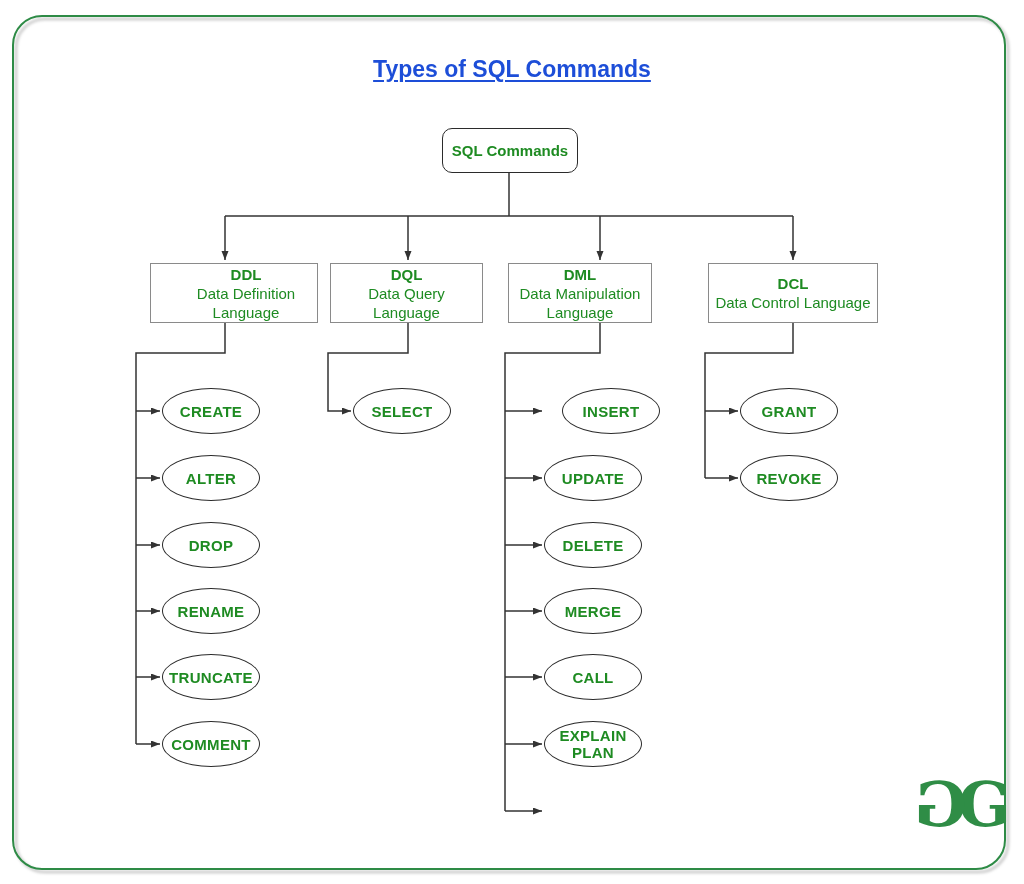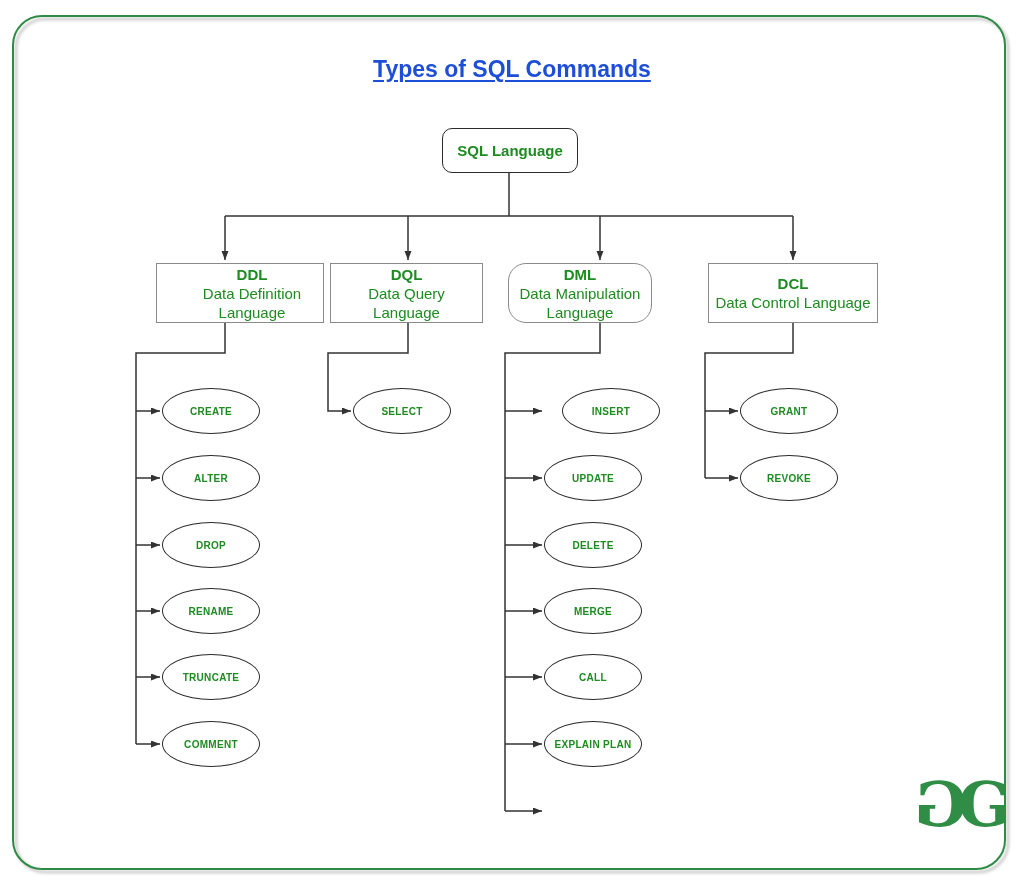--- a/index.html
+++ b/index.html
@@ -30,21 +30,21 @@
     border:1.3px solid #8a8a8a;background:#fff;
     display:flex;flex-direction:column;align-items:center;justify-content:center;
     line-height:19px;color:#1e8b22;
   }
   .cat-abbr{font-size:15px;font-weight:bold;}
   .cat-name{font-size:15px;white-space:pre-line;text-align:center;}
   .ellipse{
     position:absolute;width:98px;height:46px;box-sizing:border-box;
     border:1.6px solid #2b2b2b;border-radius:50%;background:#fff;
     display:flex;align-items:center;justify-content:center;
-    font-size:10px;font-weight:bold;letter-spacing:0.3px;color:#1e8b22;
+    font-size:15px;font-weight:bold;letter-spacing:0.3px;color:#1e8b22;
     text-align:center;
   }
   .logo{
     position:absolute;left:914px;top:774px;color:#2f8d46;
     font-family:"DejaVu Serif","Liberation Serif",serif;
     font-size:62px;font-weight:bold;line-height:62px;user-select:none;
   }
   .logo .g{display:inline-block;}
   .logo .g-flip{transform:scaleX(-1);margin-right:-9px;}
 </style>
@@ -88,33 +88,33 @@
     <path d="M505,611 H542" marker-end="url(#arrow)"></path>
     <path d="M505,677 H542" marker-end="url(#arrow)"></path>
     <path d="M505,744 H542" marker-end="url(#arrow)"></path>
     <path d="M505,811 H542" marker-end="url(#arrow)"></path>
 
     <path d="M793,322 V353 H705 V478"></path>
     <path d="M705,411 H738" marker-end="url(#arrow)"></path>
     <path d="M705,478 H738" marker-end="url(#arrow)"></path>
   </svg>
 
-  <div class="root-box">SQL Language</div>
+  <div class="root-box">SQL Commands</div>
 
-  <div class="cat-box" style="left:156px;width:168px;padding-left:24px;">
+  <div class="cat-box" style="left:150px;width:168px;padding-left:24px;">
     <div class="cat-abbr">DDL</div>
     <div class="cat-name">Data Definition
 Language</div>
   </div>
   <div class="cat-box" style="left:330px;width:153px;">
     <div class="cat-abbr">DQL</div>
     <div class="cat-name">Data Query
 Language</div>
   </div>
-  <div class="cat-box" style="left:508px;width:144px;border-radius:18px;">
+  <div class="cat-box" style="left:508px;width:144px;">
     <div class="cat-abbr">DML</div>
     <div class="cat-name">Data Manipulation
 Language</div>
   </div>
   <div class="cat-box" style="left:708px;width:170px;">
     <div class="cat-abbr">DCL</div>
     <div class="cat-name">Data Control Language</div>
   </div>
 
   <div class="ellipse" style="left:162px;top:388px;">CREATE</div>

